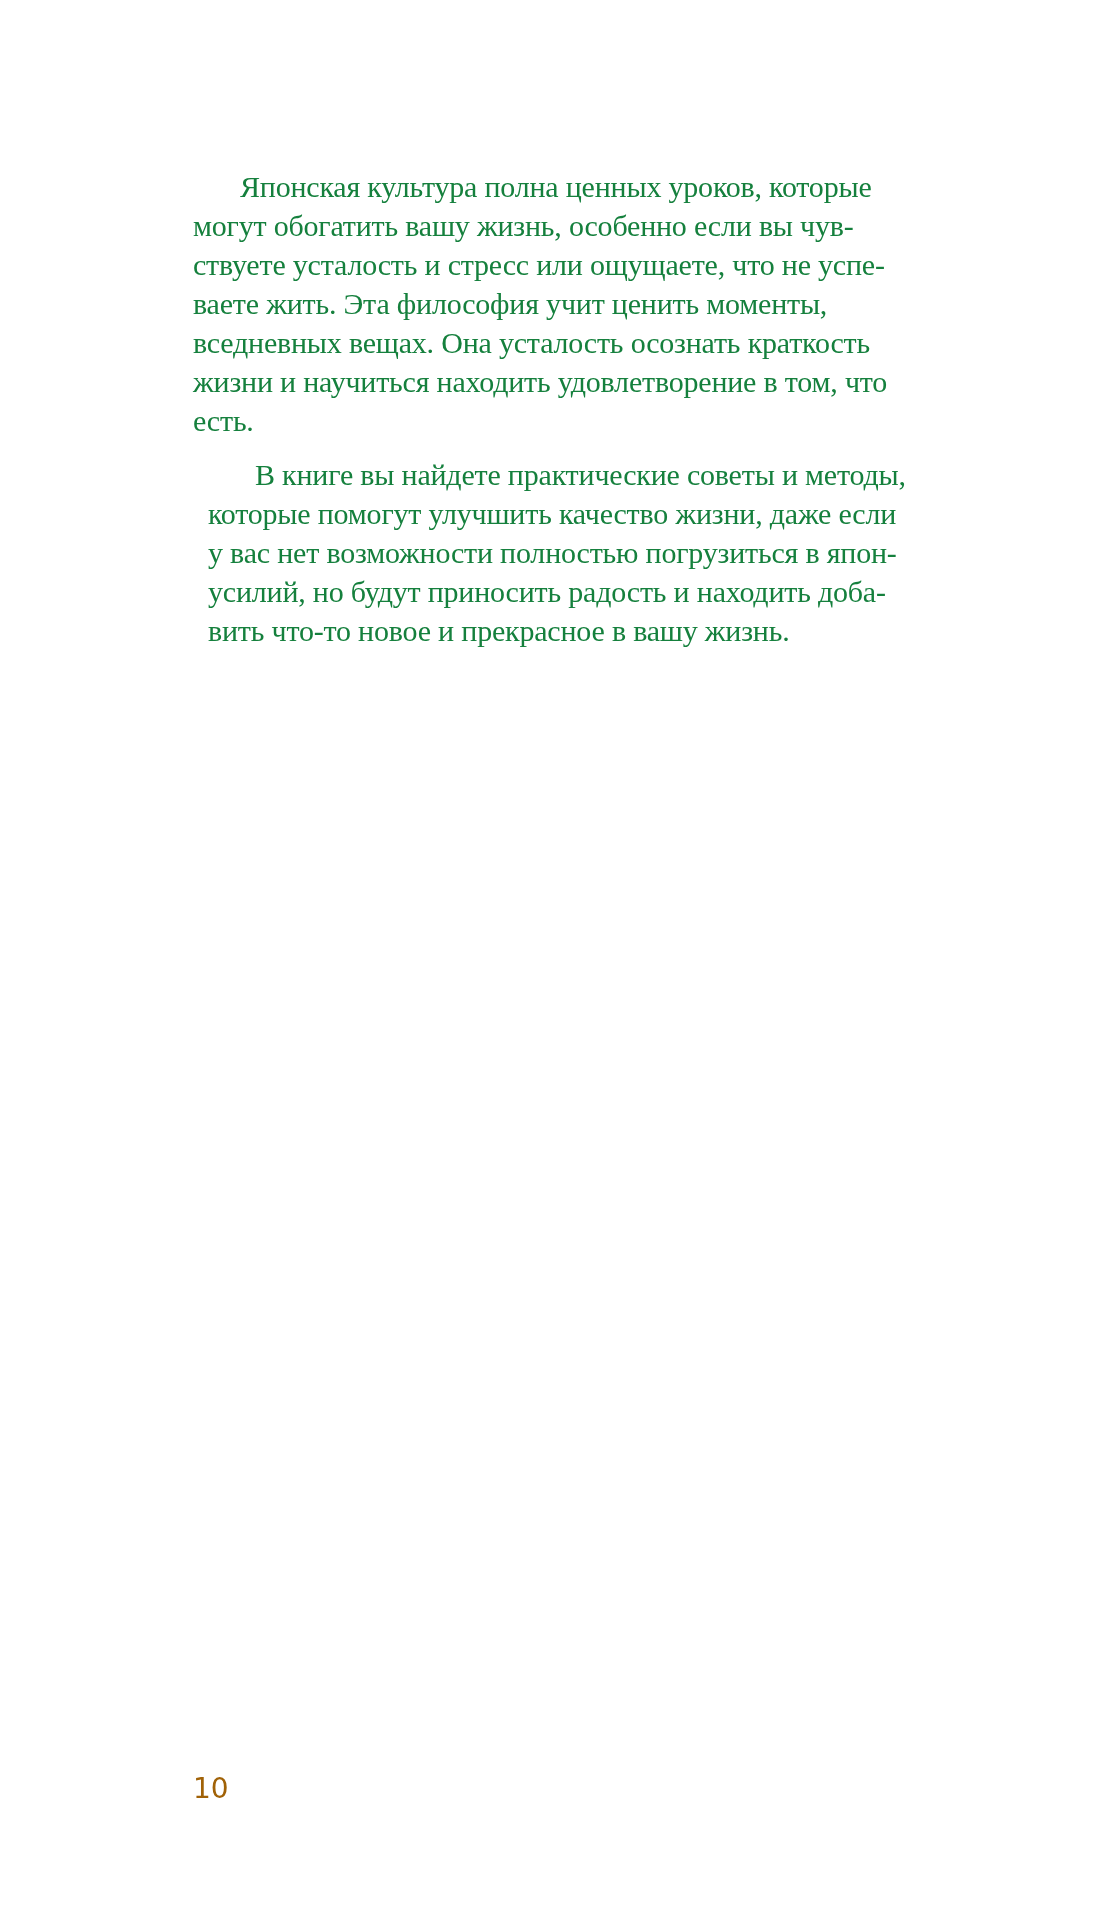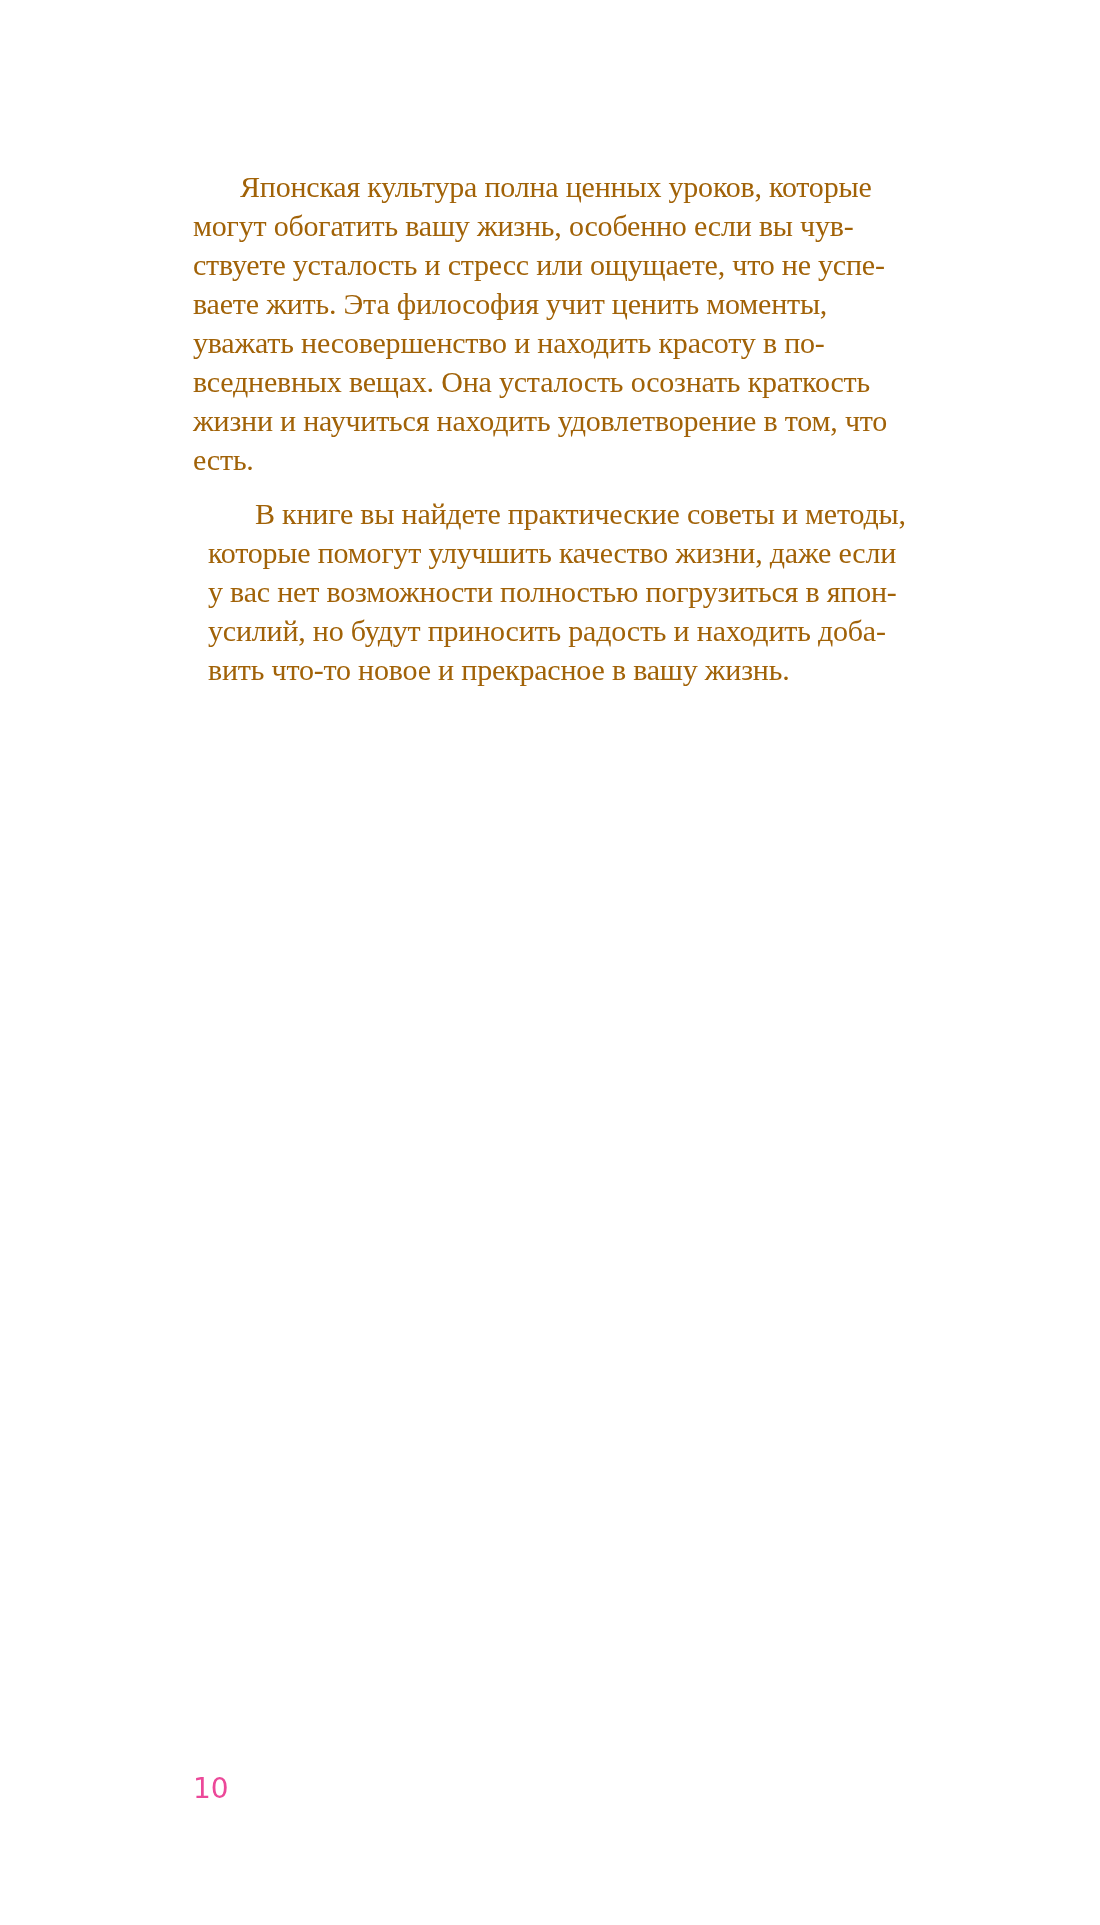--- a/index.html
+++ b/index.html
@@ -21,51 +21,50 @@
       background: #ffffff;
     }
     .text-block {
       position: absolute;
       left: 193px;
       top: 167px;
       width: 800px;
       font-family: "Liberation Serif", "DejaVu Serif", serif;
       font-size: 30px;
       line-height: 39px;
-      color: #a16207;
+      color: #15803d;
       letter-spacing: -0.2px;
     }
     .line {
       display: block;
       white-space: nowrap;
     }
     .line.indent {
       padding-left: 47px;
     }
     .page-number {
       position: absolute;
       left: 193px;
       top: 1772px;
       font-family: "DejaVu Sans", "Liberation Sans", sans-serif;
       font-size: 28px;
       line-height: 34px;
-      color: #ec4899;
+      color: #a16207;
     }
   </style>
 </head>
 <body>
 
 <div class="page">
   <div class="text-block">
     <p style="margin:0">
       <span class="line indent">Японская культура полна ценных уроков, которые</span>
       <span class="line">могут обогатить вашу жизнь, особенно если вы чув-</span>
       <span class="line">ствуете усталость и стресс или ощущаете, что не успе-</span>
       <span class="line">ваете жить. Эта философия учит ценить моменты,</span>
-      <span class="line">уважать несовершенство и находить красоту в по-</span>
       <span class="line">вседневных вещах. Она усталость осознать краткость</span>
       <span class="line">жизни и научиться находить удовлетворение в том, что</span>
       <span class="line">есть.</span>
     </p>
     <p style="margin:15px">
       <span class="line indent">В книге вы найдете практические советы и методы,</span>
       <span class="line">которые помогут улучшить качество жизни, даже если</span>
       <span class="line">у вас нет возможности полностью погрузиться в япон-</span>
       <span class="line">усилий, но будут приносить радость и находить доба-</span>
       <span class="line">вить что-то новое и прекрасное в вашу жизнь.</span>

